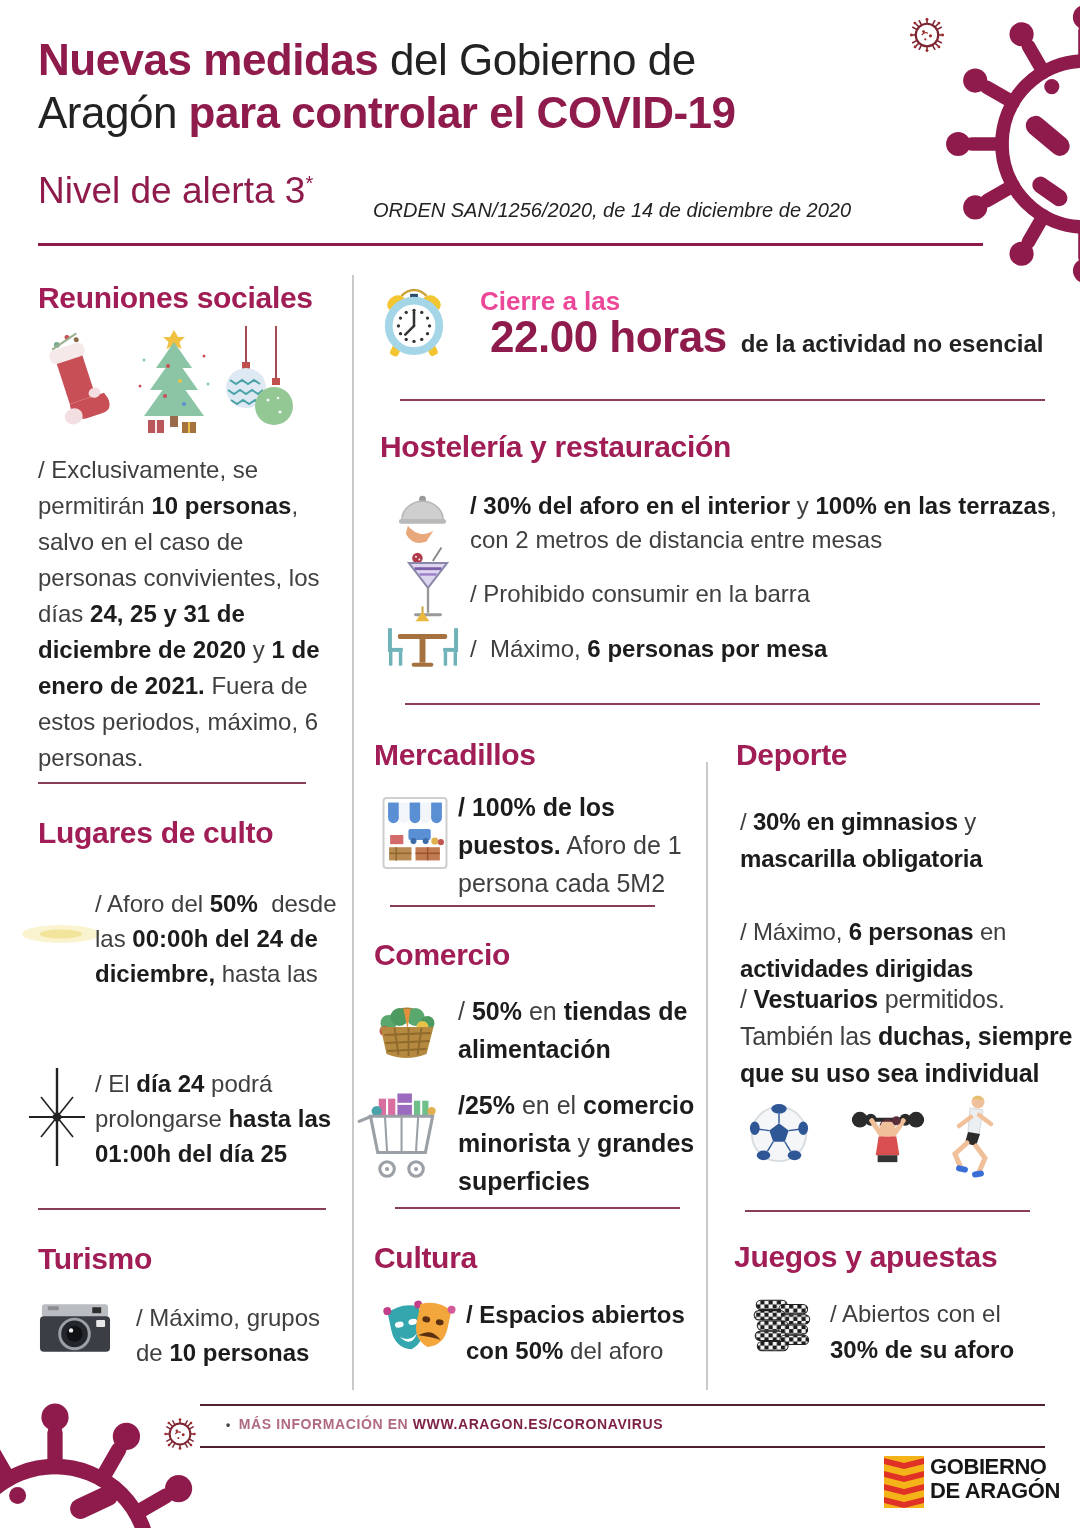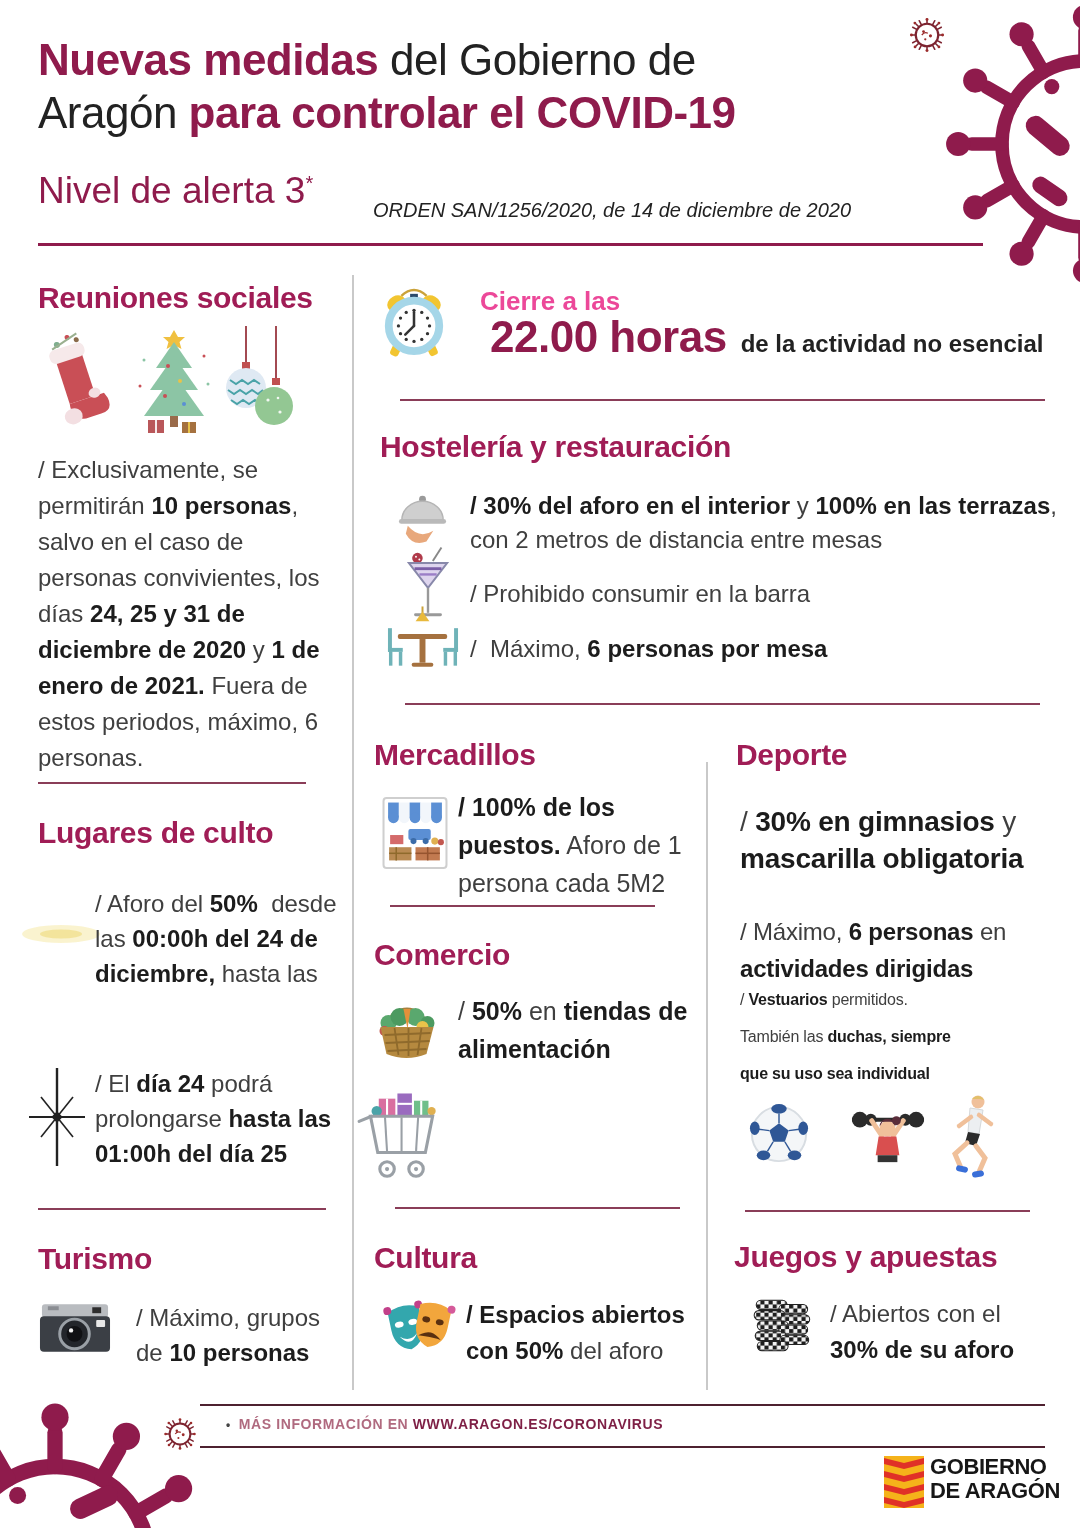--- a/index.html
+++ b/index.html
@@ -407,20 +407,23 @@
     <line x1="3" y1="30" x2="15" y2="25" stroke="#9aa0a6" stroke-width="3" stroke-linecap="round"></line>
     <polygon points="14,25 74,25 67,60 21,60" fill="none" stroke="#9aa0a6" stroke-width="3"></polygon>
     <line x1="28" y1="26" x2="30" y2="59" stroke="#9aa0a6" stroke-width="2"></line>
     <line x1="44" y1="26" x2="44" y2="59" stroke="#9aa0a6" stroke-width="2"></line>
     <line x1="60" y1="26" x2="58" y2="59" stroke="#9aa0a6" stroke-width="2"></line>
     <circle cx="30" cy="76" r="7" fill="#fff" stroke="#9aa0a6" stroke-width="3"></circle>
       <circle cx="30" cy="76" r="2" fill="#9aa0a6"></circle>
     <circle cx="58" cy="76" r="7" fill="#fff" stroke="#9aa0a6" stroke-width="3"></circle>
       <circle cx="58" cy="76" r="2" fill="#9aa0a6"></circle>
   </svg>
+  <div class="abs txt-lg rich" style="left:458px;top:1086px;"><span class="seg-b">/25%</span><span> en el </span><span class="seg-b">comercio
+minorista</span><span> y </span><span class="seg-b">grandes
+superficies</span></div>
 
   <div class="abs line" style="left:395px;top:1207px;width:285px;"></div>
 
   <div class="abs h" style="left:374px;top:1241px;">Cultura</div>
 
   <svg class="abs" style="left:382px;top:1291px;" width="74" height="74" viewBox="0 0 75 70">
     <g transform="rotate(-12 26 38)">
       <path d="M10 16 q16 -8 32 0 v18 q0 18 -16 23 q-16 -5 -16 -23 z" fill="#33a7ad"></path>
       <ellipse cx="19" cy="30" rx="4.5" ry="3" fill="#ffffff"></ellipse>
         <ellipse cx="33" cy="30" rx="4.5" ry="3" fill="#ffffff"></ellipse>
@@ -434,25 +437,25 @@
         <ellipse cx="57" cy="28" rx="4" ry="3" fill="#5a3010"></ellipse>
       <path d="M42 44 q8 -6 16 0 q-8 -1 -16 0 z" fill="#5a3010" stroke="#5a3010" stroke-width="2"></path>
       <circle cx="66" cy="13" r="4" fill="#d55a9a"></circle>
     </g>
   </svg>
   <div class="abs txt rich" style="left:466px;top:1297px;line-height:36px;"><span class="seg-b">/ Espacios abiertos
 con 50%</span><span> del aforo</span></div>
 
   <div class="abs h" style="left:736px;top:738px;">Deporte</div>
 
-  <div class="abs rich" style="left:740px;top:803px;font-size:28px;line-height:37px;letter-spacing:-0.2px;"><span>/ </span><span class="seg-b">30% en gimnasios</span><span> y
+  <div class="abs rich" style="left:740px;top:803px;font-size:24px;line-height:37px;letter-spacing:-0.2px;"><span>/ </span><span class="seg-b">30% en gimnasios</span><span> y
 </span><span class="seg-b">mascarilla obligatoria</span></div>
   <div class="abs rich" style="left:740px;top:893px;font-size:24px;line-height:37px;letter-spacing:-0.2px;margin-top:20px;"><span>/ Máximo, </span><span class="seg-b">6 personas</span><span> en
 </span><span class="seg-b">actividades dirigidas</span></div>
-  <div class="abs rich" style="left:740px;top:981px;font-size:16px;line-height:37px;letter-spacing:-0.2px;"><span>/ </span><span class="seg-b">Vestuarios</span><span> permitidos.
+  <div class="abs rich" style="left:740px;top:981px;font-size:25px;line-height:37px;letter-spacing:-0.2px;"><span>/ </span><span class="seg-b">Vestuarios</span><span> permitidos.
 También las </span><span class="seg-b">duchas, siempre
 que su uso sea individual</span></div>
 
   <svg class="abs" style="left:748px;top:1103px;" width="62" height="62" viewBox="0 0 64 64">
     <circle cx="32" cy="32" r="28" fill="#f4f6f8" stroke="#d8dde2" stroke-width="2"></circle>
     <polygon points="32,21 42,28.5 38,40 26,40 22,28.5" fill="#2f5796"></polygon>
     <g fill="#2f5796">
       <ellipse cx="32" cy="6" rx="8" ry="5"></ellipse>
         <ellipse cx="7" cy="26" rx="5" ry="7"></ellipse>
       <ellipse cx="57" cy="26" rx="5" ry="7"></ellipse>

